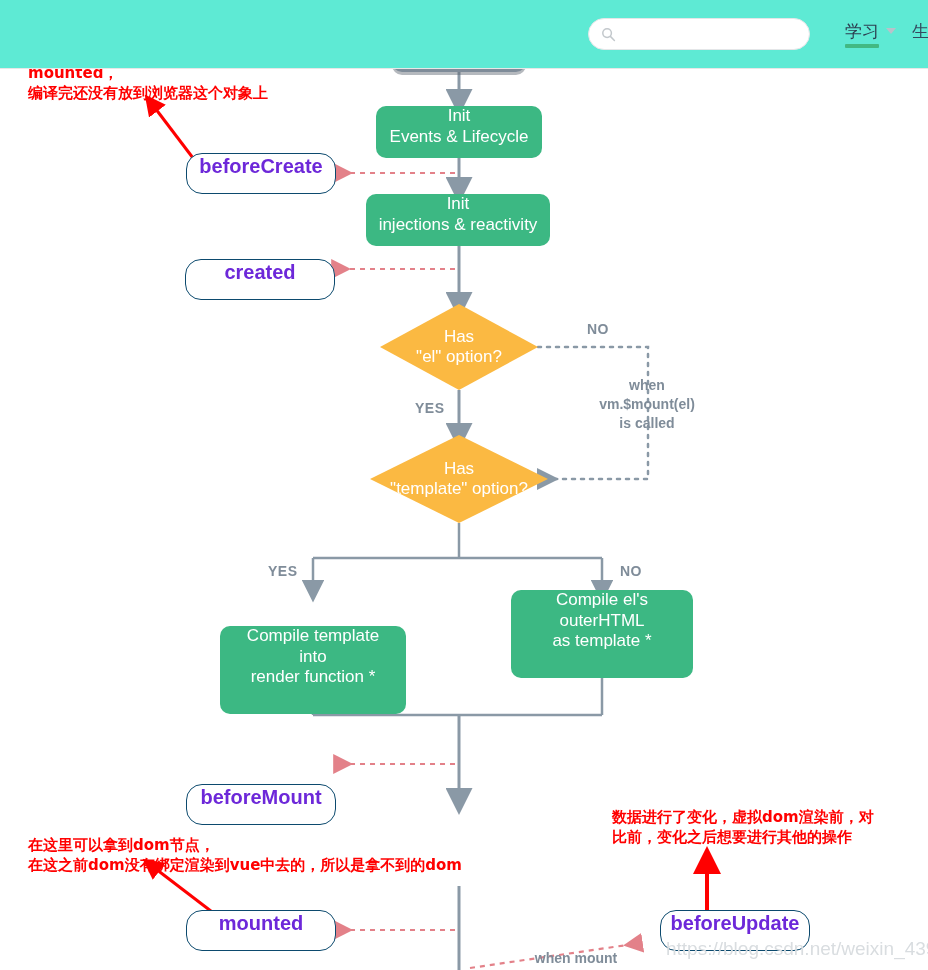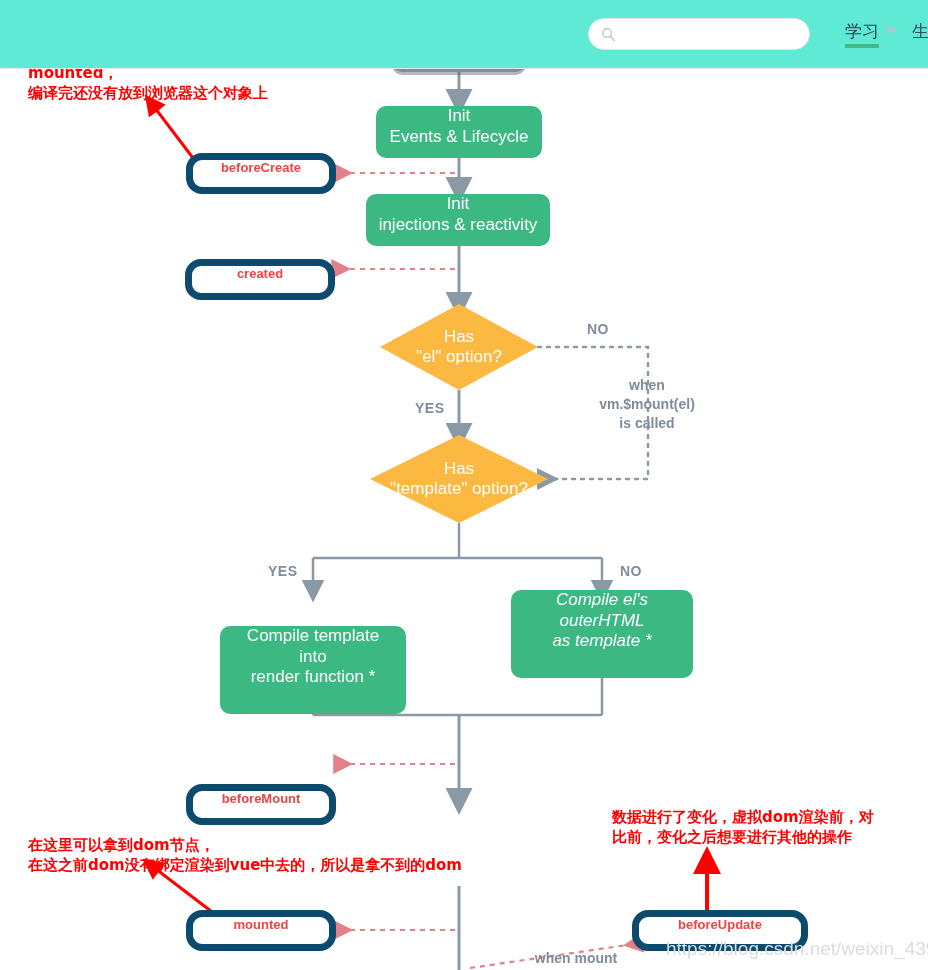--- a/index.html
+++ b/index.html
@@ -108,24 +108,24 @@
     box-shadow: 0 3px 0 rgba(90,100,110,0.45);
   }
   .node-green {
     background: #3cb883;
     color: #ffffff;
     border-radius: 10px;
     font-size: 17px;
   }
   .node-pink {
     background: #ffffff;
-    color: #ef4444;
-    border: 7px solid #0c4a6e;
+    color: #6d28d9;
+    border: 1px solid #0c4a6e;
     border-radius: 16px;
-    font-size: 13px;
+    font-size: 20px;
     font-weight: bold;
   }
   .diamond {
     position: absolute;
     background: #fbb942;
   }
   .diamond .dlabel {
     position: absolute;
     left: 0;
     top: 0;
@@ -262,21 +262,21 @@
     <span>Init
 injections &amp; reactivity</span>
   </div>
 
   <div class="node node-green" style="left:220px; top:590px; width:186px; height:88px; white-space:pre-line;margin-top:36px;">
     <span>Compile template
 into
 render function *</span>
   </div>
 
-  <div class="node node-green" style="left:511px; top:590px; width:182px; height:88px; white-space:pre-line;font-style:italic;">
+  <div class="node node-green" style="left:511px; top:590px; width:182px; height:88px; white-space:pre-line;">
     <span>Compile el's
 outerHTML
 as template *</span>
   </div>
 
 
   <div class="diamond" style="left:380px; top:304px; width:158px; height:86px;
        clip-path: polygon(50% 0%, 100% 50%, 50% 100%, 0% 50%);">
     <div class="dlabel" style="white-space:pre-line;">Has
 "el" option?</div>
@@ -297,21 +297,21 @@
   </div>
 
   <div class="node node-pink" style="left:186px; top:744px; width:150px; height:41px;margin-top:40px;">
     <span>beforeMount</span>
   </div>
 
   <div class="node node-pink" style="left:186px; top:910px; width:150px; height:41px;">
     <span>mounted</span>
   </div>
 
-  <div class="node node-pink" style="left:632px; top:910px; width:176px; height:41px;">
+  <div class="node node-pink" style="left:660px; top:910px; width:150px; height:41px;">
     <span>beforeUpdate</span>
   </div>
 
   <div class="edge-label" style="left:587px; top:321px;">NO</div>
   <div class="edge-label" style="left:415px; top:400px;">YES</div>
   <div class="edge-label" style="left:268px; top:563px;">YES</div>
   <div class="edge-label" style="left:620px; top:563px;">NO</div>
 
   <div class="side-note" style="left:582px; top:376px; width:130px;">when
 vm.$mount(el)

